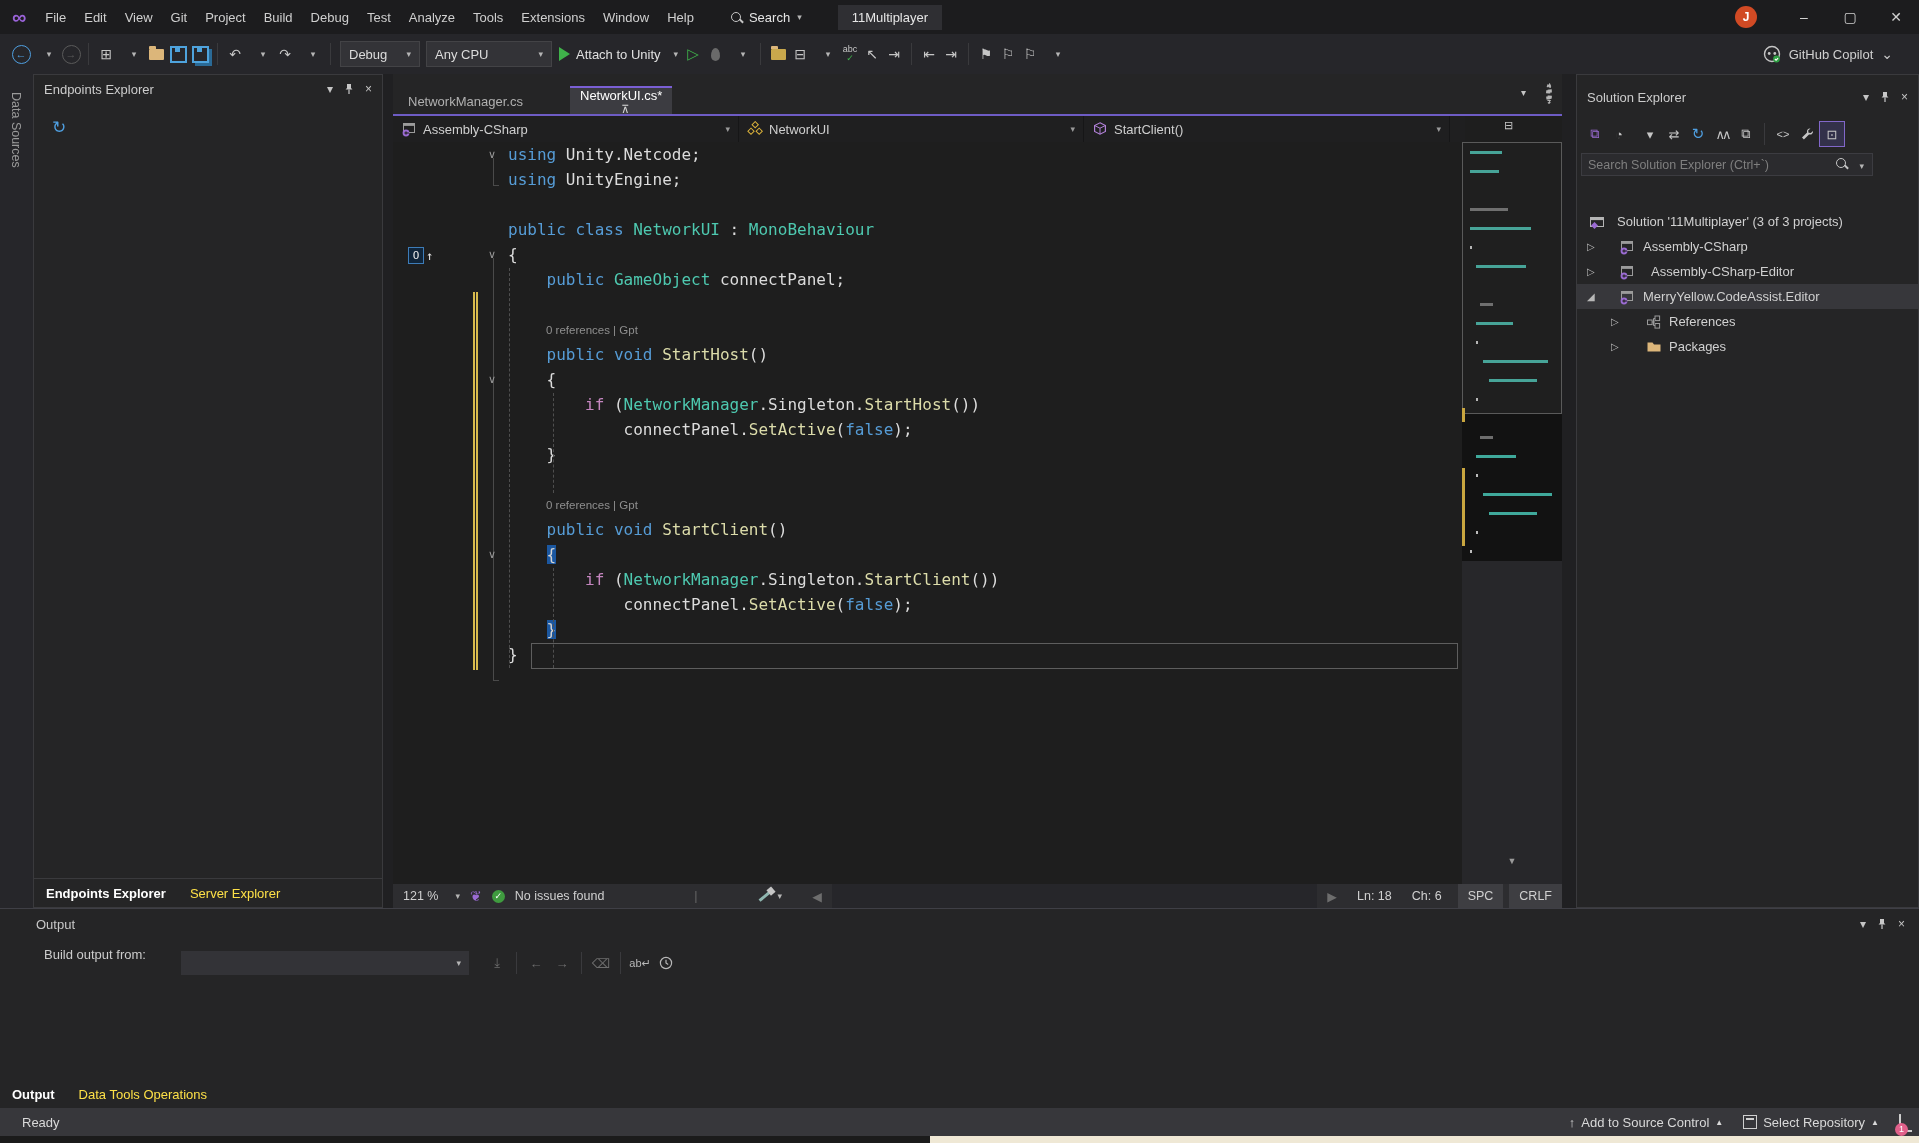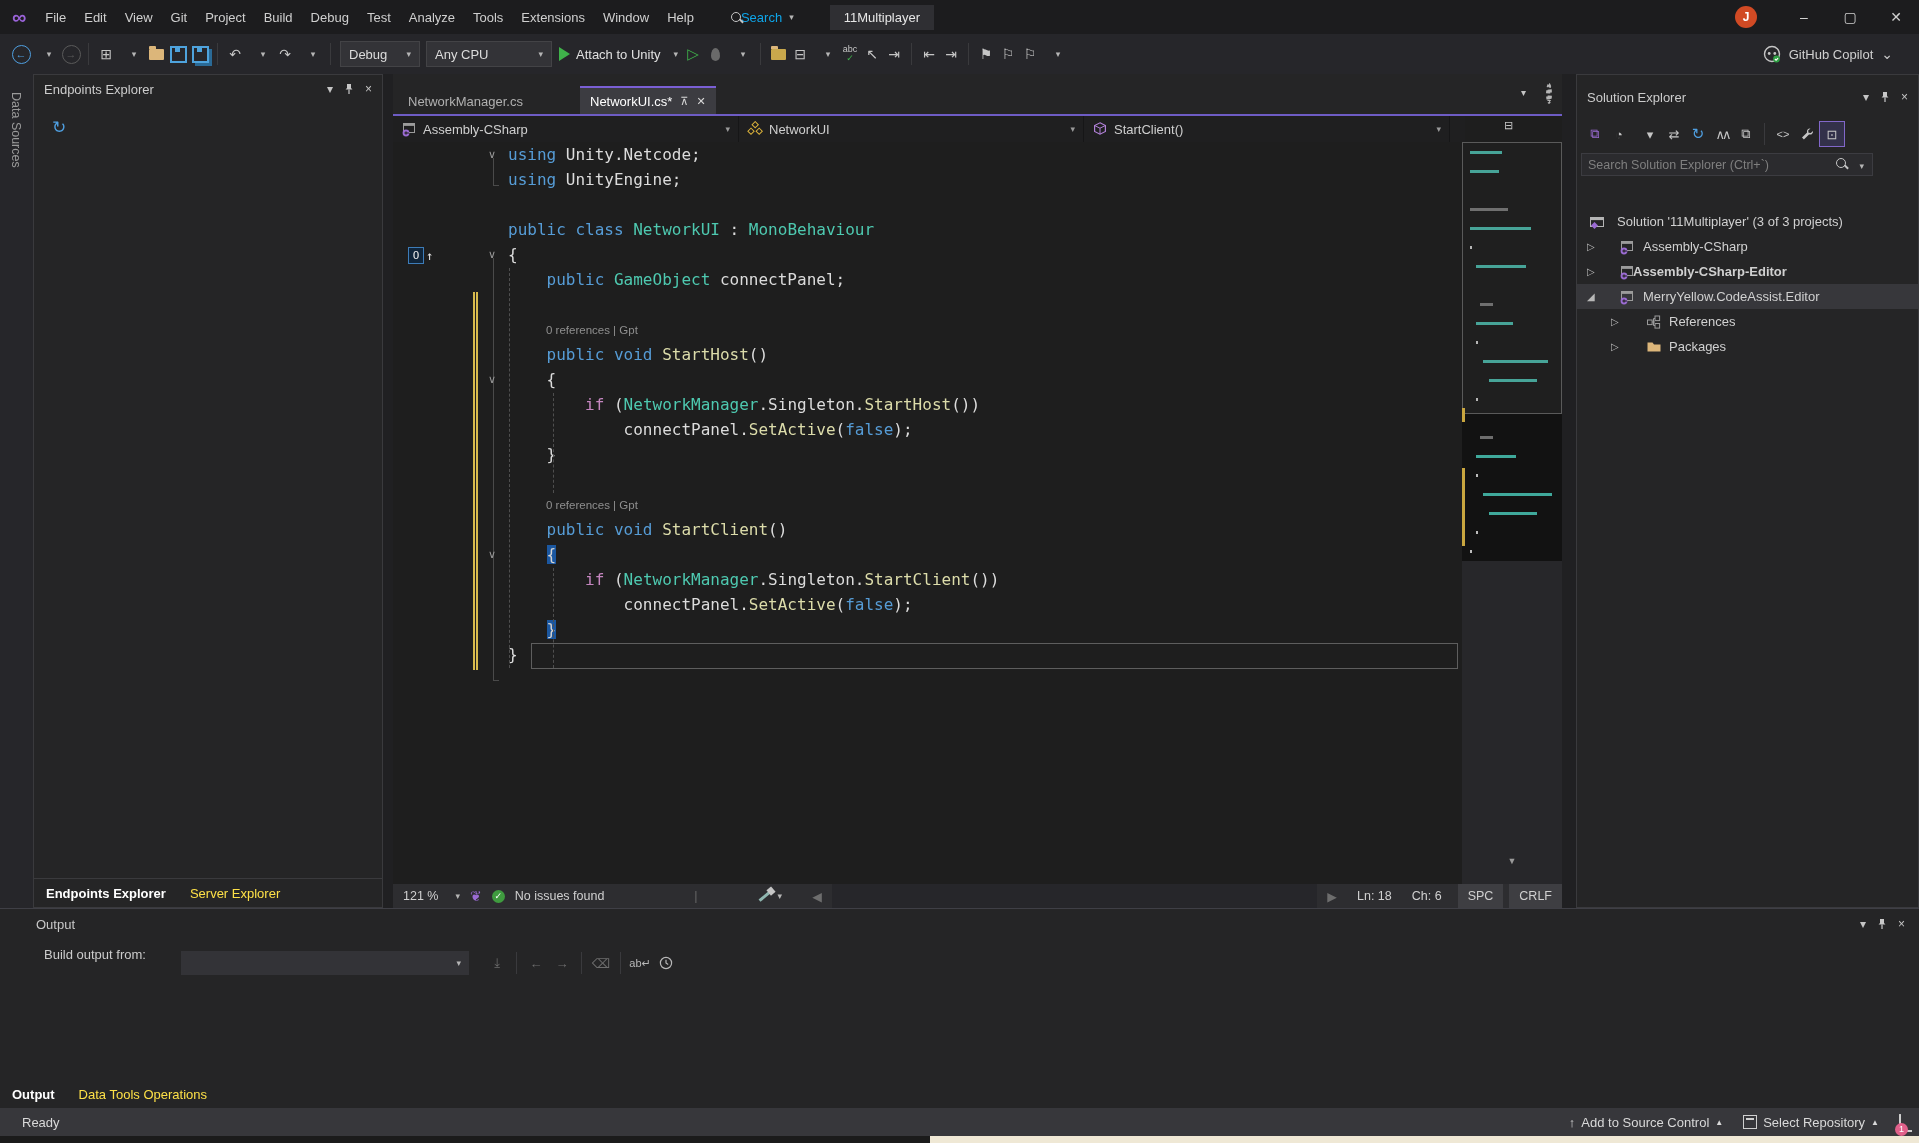--- a/index.html
+++ b/index.html
@@ -136,21 +136,21 @@
         <div class="menu-item">Debug</div>
         <div class="menu-item">Test</div>
         <div class="menu-item">Analyze</div>
         <div class="menu-item">Tools</div>
         <div class="menu-item">Extensions</div>
         <div class="menu-item">Window</div>
         <div class="menu-item">Help</div>
       </div>
     <div class="flex" style="margin-left:28px;">
       <span class="mag"></span>
-      <span style="margin-left:0;color:#0ea5e9;">Search</span>
+      <span style="margin-left:8px;color:#e5e5e5;">Search</span>
       <span class="caret">▾</span>
     </div>
     <div class="chip">11Multiplayer</div>
     <div style="flex:1;"></div>
     <div class="avatar">J</div>
     <div style="width:24px;"></div>
     <div class="winbtn">–</div>
     <div class="winbtn">▢</div>
     <div class="winbtn">✕</div>
   </div>
@@ -260,21 +260,21 @@
         </div>
     </div>
 
     <div id="editorgroup" class="abs">
       <div id="tabstrip">
         <span class="abs glyph" style="right:36px;top:14px;font-size:10px;">▾</span>
         <span class="abs" style="right:10px;top:12px;"><span class="gearish"></span></span>
       <div class="etab" style="left: 5px;">
             <span>NetworkManager.cs</span>
           </div>
-          <div class="etab active" style="left: 187px;">
+          <div class="etab active" style="left: 177px; flex-direction: column;">
             <span>NetworkUI.cs*</span>
             <span class="tpin">⊼</span>
             <span class="tclose">✕</span>
           </div>
         </div>
       <div id="purple-line"></div>
 
       <div id="breadcrumb">
           <div class="bc-seg" style="width: 346px; box-sizing: border-box;">
             <span style="width: 16px; height: 16px; margin-right: 6px;"><svg width="16" height="16" viewBox="0 0 16 16">
@@ -457,21 +457,21 @@
           </div>
           <div class="trow" style="top: 158px;">
             <span class="tarrow" style="left: 10px;">▷</span>
             <span class="ticon" style="left: 42px;"><svg width="16" height="16" viewBox="0 0 16 16">
                 <rect x="2.5" y="2.5" width="11" height="9" fill="none" stroke="#9b9b9b"></rect>
                 <rect x="2.5" y="2.5" width="11" height="2.4" fill="#9b9b9b"></rect>
                 <circle cx="5" cy="12" r="3.4" fill="#9b6bd3"></circle>
                 <rect x="4.4" y="10.4" width="1.2" height="3.2" fill="#252526"></rect>
                 <rect x="3.4" y="11.4" width="4.4" height="1.2" fill="#252526"></rect>
               </svg></span>
-            <span class="tlabel" style="left: 56px; font-weight: bold;">Assembly-CSharp-Editor</span>
+            <span class="tlabel" style="left: 74px; font-weight: normal;">Assembly-CSharp-Editor</span>
           </div>
           <div class="trow selected" style="top: 183px;">
             <span class="tarrow" style="left: 10px;">◢</span>
             <span class="ticon" style="left: 42px;"><svg width="16" height="16" viewBox="0 0 16 16">
                 <rect x="2.5" y="2.5" width="11" height="9" fill="none" stroke="#9b9b9b"></rect>
                 <rect x="2.5" y="2.5" width="11" height="2.4" fill="#9b9b9b"></rect>
                 <circle cx="5" cy="12" r="3.4" fill="#9b6bd3"></circle>
                 <rect x="4.4" y="10.4" width="1.2" height="3.2" fill="#252526"></rect>
                 <rect x="3.4" y="11.4" width="4.4" height="1.2" fill="#252526"></rect>
               </svg></span>

